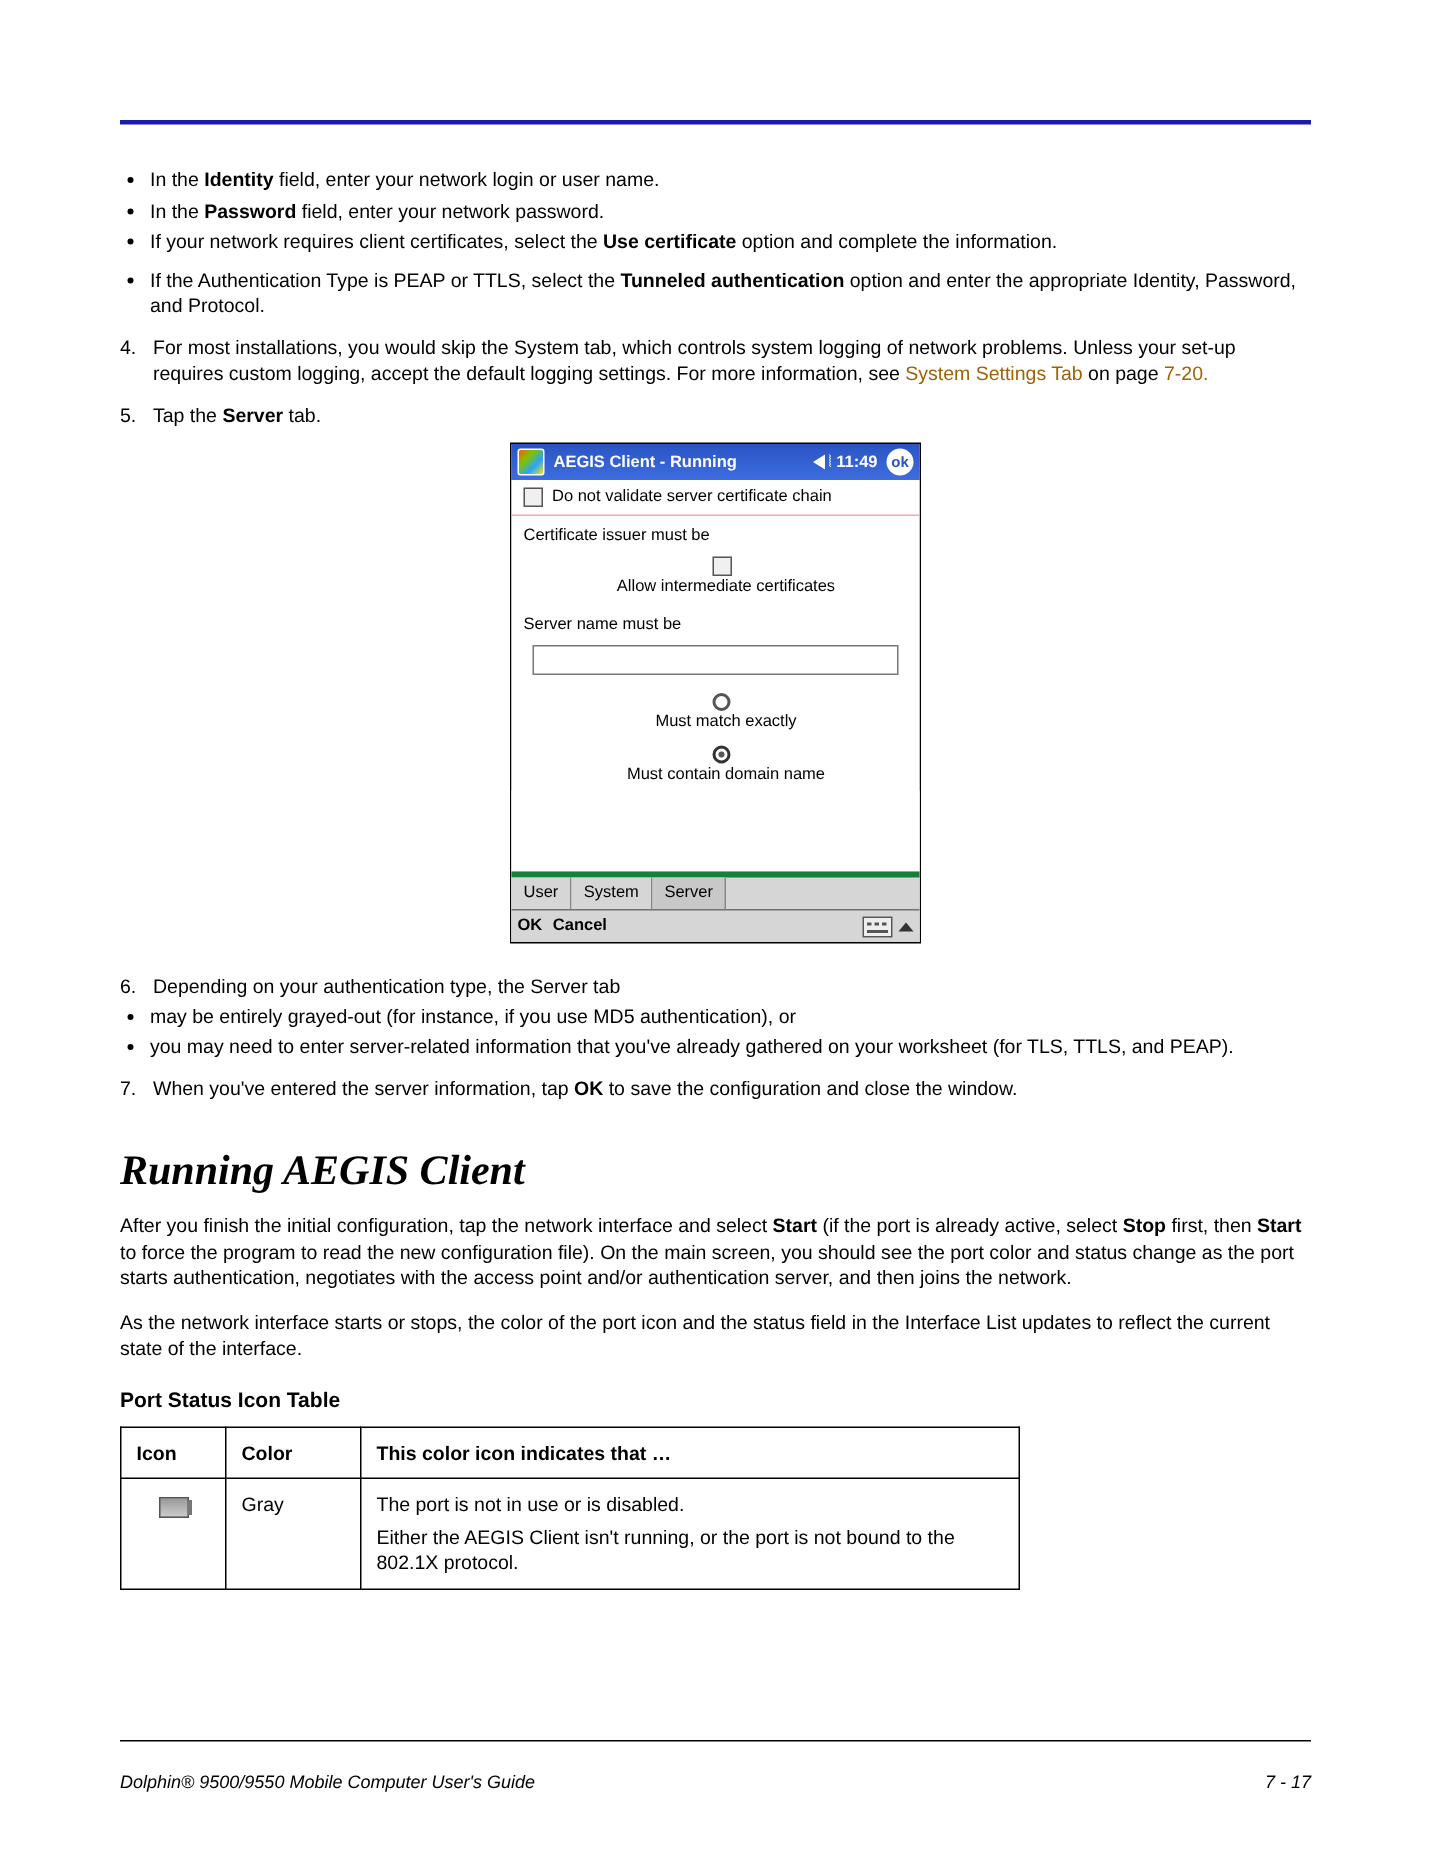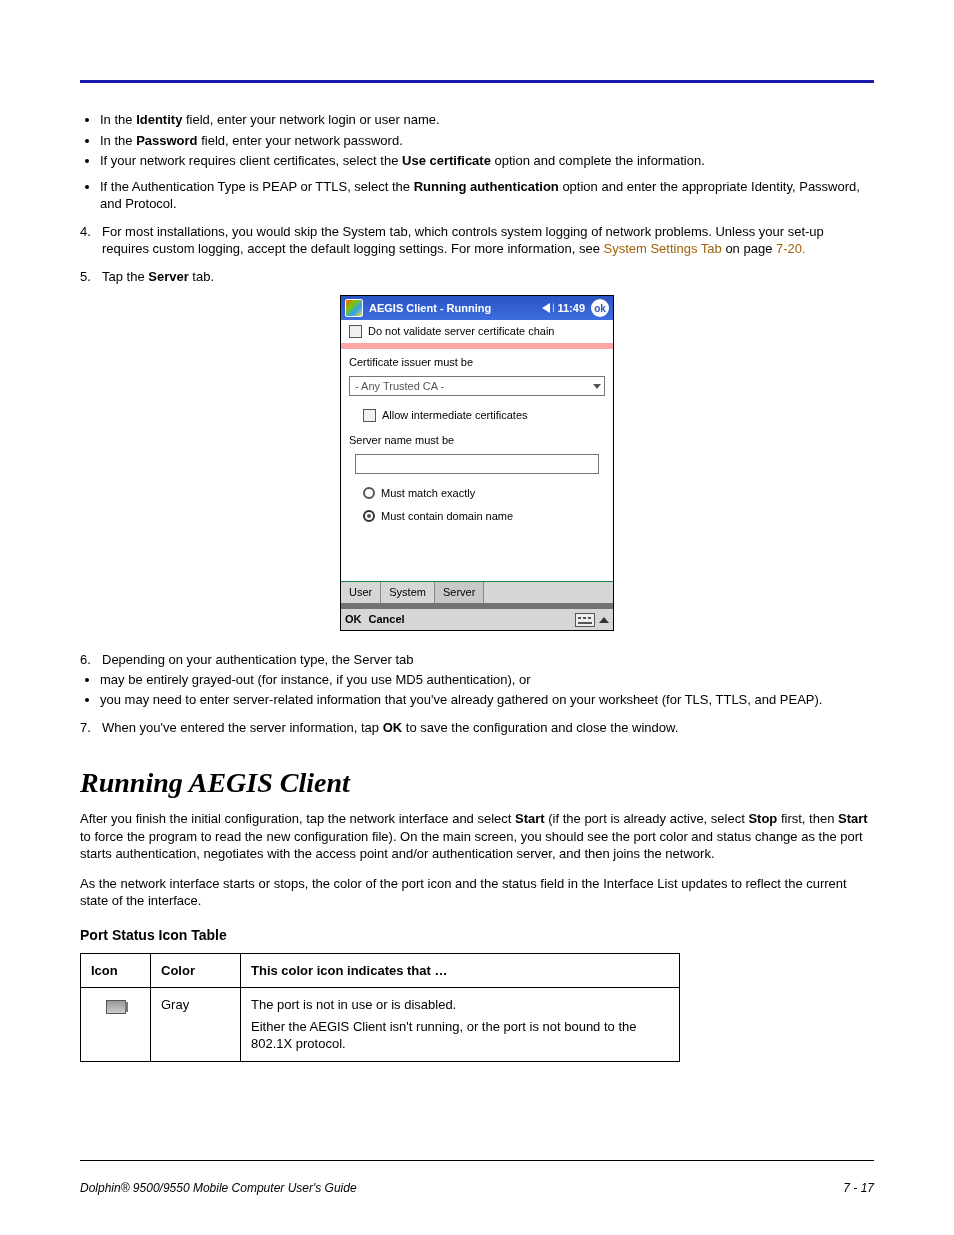--- a/index.html
+++ b/index.html
@@ -72,21 +72,21 @@
     background: #fff;
     color: #2a54c4;
     font-size: 10px;
     font-weight: bold;
     display: flex;
     align-items: center;
     justify-content: center;
   }
   .ss-body { background: #fff; padding: 0; }
   .ss-row { padding: 4px 8px; display: flex; align-items: center; }
-  .ss-row-bb { border-bottom: 6px solid #fca5a5; }
+  .ss-row-bb { border-bottom: 1px solid #fca5a5; }
   .ss-chk {
     width: 13px; height: 13px;
     border: 1px solid #555;
     background: #f0f0f0;
     margin-right: 6px;
     flex-shrink: 0;
   }
   .ss-section { padding: 6px 8px 2px 8px; }
   .ss-select {
     margin: 4px 8px 8px 8px;
@@ -116,38 +116,38 @@
     margin-right: 6px;
     flex-shrink: 0;
     position: relative;
   }
   .ss-radio-dot { border-color: #333; }
   .ss-radio-dot::after {
     content:"";
     position:absolute; inset:2px;
     background:#555; border-radius:50%;
   }
-  .ss-indent { padding-left: 22px; }
+  .ss-indent { padding-left: 22px; flex-direction: column; }
   .ss-blank { height: 54px; background:#fff; }
   .ss-tabs {
     display:flex;
-    border-top:1px solid #15803d;
+    border-top:4px solid #15803d;
     background:#d6d6d6;
     font-size:11px;
   }
   .ss-tab {
     padding: 3px 8px;
     border-right:1px solid #888;
     background:#d6d6d6;
   }
   .ss-tab.active { background:#c8c8c8; }
   .ss-footer {
     display:flex; align-items:center;
     background:#d6d6d6;
-    border-top:6px solid #737373;
+    border-top:1px solid #737373;
     padding:3px 4px;
     font-weight:bold;
   }
   .ss-footer-left { flex:1; }
   .ss-kbd {
     width:20px; height:14px;
     border:1px solid #555;
     margin-right:2px;
     background:
       linear-gradient(#555,#555) 2px 3px/3px 2px no-repeat,
@@ -218,21 +218,21 @@
 <body>
 
 <div class="page">
   <div class="top-rule"></div>
   <div class="content">
 
     <ul class="bullets sub-indent">
       <li><span>In the </span><span class="bold">Identity</span><span> field, enter your network login or user name.</span></li>
       <li><span>In the </span><span class="bold">Password</span><span> field, enter your network password.</span></li>
       <li><span>If your network requires client certificates, select the </span><span class="bold">Use certificate</span><span> option and complete the information.</span></li>
-      <li style="margin-top:8px;"><span>If the Authentication Type is PEAP or TTLS, select the </span><span class="bold">Running authentication</span><span> option and enter the appropriate Identity, Password, and Protocol.</span></li>
+      <li style="margin-top:8px;"><span>If the Authentication Type is PEAP or TTLS, select the </span><span class="bold">Tunneled authentication</span><span> option and enter the appropriate Identity, Password, and Protocol.</span></li>
     </ul>
 
     <div style="display:flex; margin-bottom:10px;">
       <div style="width:22px; flex-shrink:0;">4.</div>
       <div>
         <span>For most installations, you would skip the System tab, which controls system logging of network problems. Unless your set-up requires custom logging, accept the default logging settings. For more information, see </span><span class="link">System Settings Tab</span><span> on page </span><span class="link">7-20.</span>
       </div>
     </div>
 
     <div style="display:flex; margin-bottom:10px;">
@@ -250,24 +250,20 @@
         <div class="ss-sig">⦚</div>
         <div class="ss-time">11:49</div>
         <div class="ss-ok">ok</div>
       </div>
       <div class="ss-body">
         <div class="ss-row ss-row-bb">
           <div class="ss-chk"></div>
           <span>Do not validate server certificate chain</span>
         </div>
         <div class="ss-section">Certificate issuer must be</div>
-        <div class="ss-select">
-          <span>- Any Trusted CA -</span>
-          <div class="ss-select-arrow"></div>
-        </div>
         <div class="ss-row ss-indent">
           <div class="ss-chk"></div>
           <span>Allow intermediate certificates</span>
         </div>
         <div class="ss-section">Server name must be</div>
         <div class="ss-input"></div>
         <div class="ss-row ss-indent">
           <div class="ss-radio"></div>
           <span>Must match exactly</span>
         </div>

